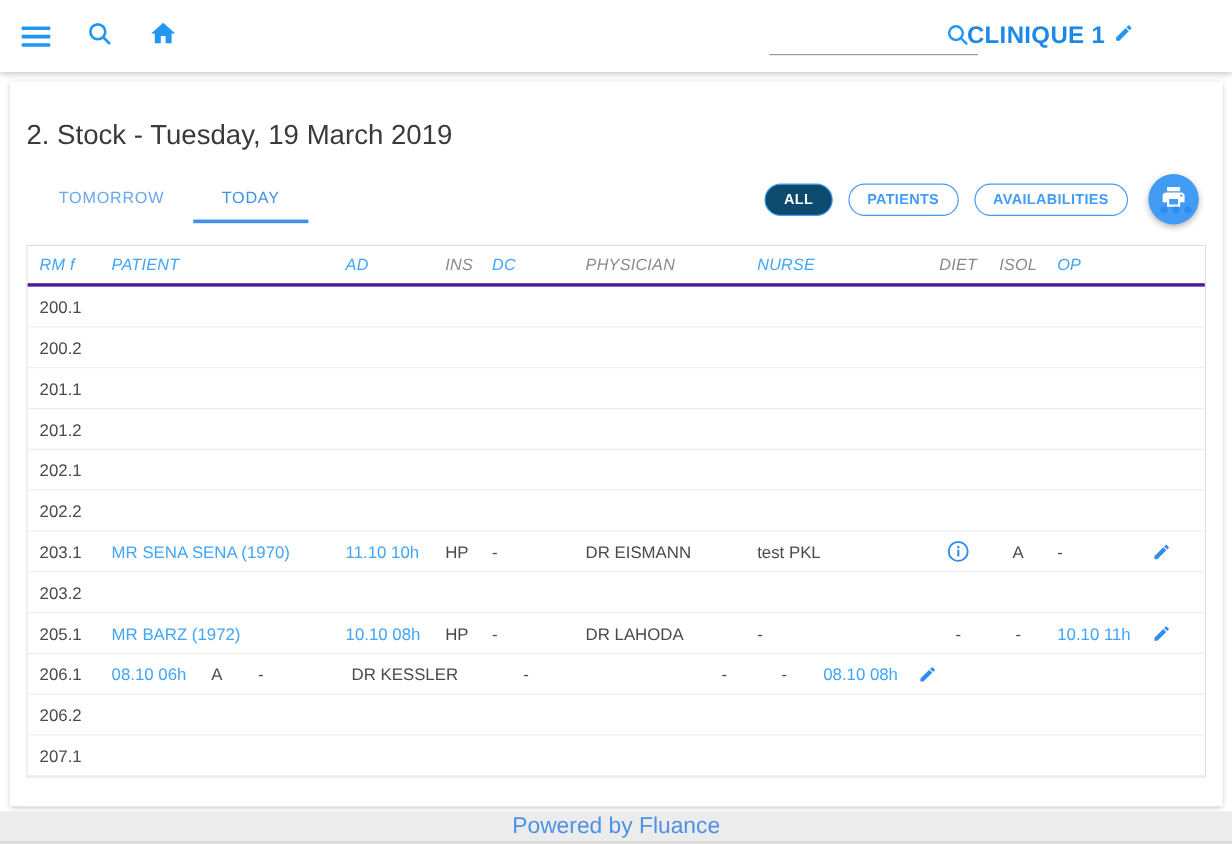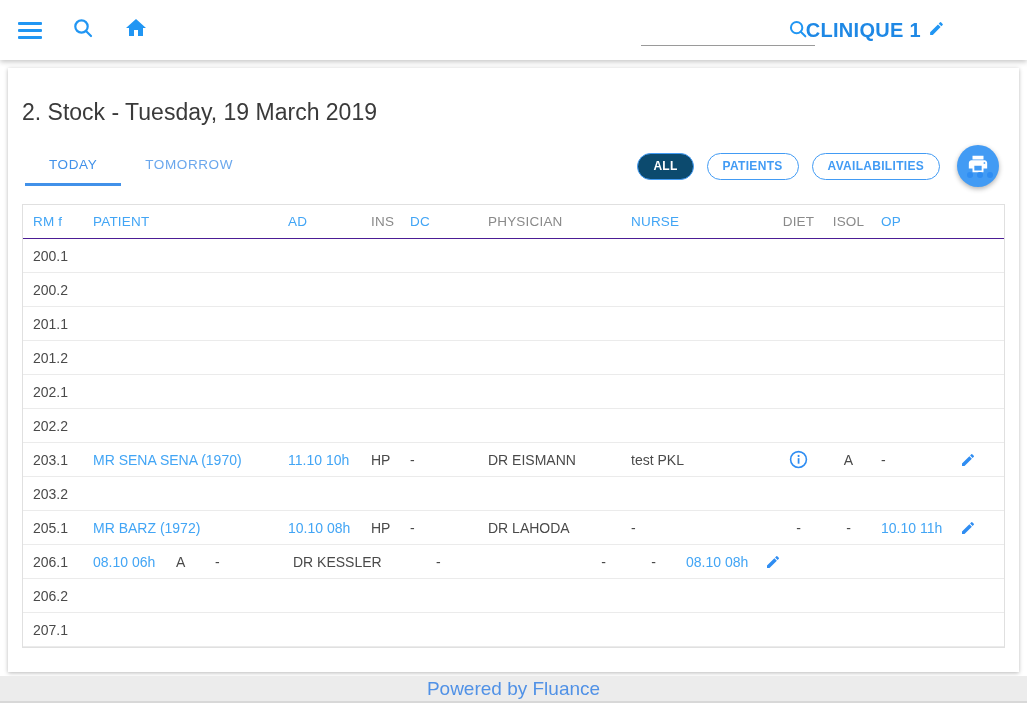--- a/index.html
+++ b/index.html
@@ -59,21 +59,21 @@
   }
   .chip.filled { background:#0c4a6e; color:#fff; border-color:#429bf4; }
   .fab {
     width:42px; height:42px; border-radius:50%; background:#429bf4;
     display:flex; align-items:center; justify-content:center; cursor:pointer;
     box-shadow:0 2px 5px rgba(0,0,0,.3); margin-left:4px;
   }
   
   .table { margin:18px 14px 0 14px; width:983px; border:1px solid #e0e0e0; }
   .trow { display:flex; height:34px; align-items:center; border-bottom:1px solid #ebebeb; background:#fff; }
-  .trow.head { border-bottom:1px solid #4c1d95; }
+  .trow.head { border-bottom:3px solid #4c1d95;font-style:italic; }
   .cell {
     padding-left:10px; font-size:14px; color:#4a4a4a; white-space:nowrap;
     overflow:hidden; flex:none; display:flex; align-items:center; height:100%;
   }
   .cell.center { justify-content:center; padding-left:0; }
   .cell.blue { color:#42A5F5; }
   .th { font-size:13.5px; letter-spacing:.2px; color:#8a8a8a; }
   .th.blue { color:#42A5F5; }
   .link { cursor:pointer; }
   .pencil-btn, .info-btn { cursor:pointer; display:flex; align-items:center; justify-content:center; }
@@ -137,22 +137,22 @@
 <main class="card">
   <h1 class="page-title">2. Stock - Tuesday, 19 March 2019</h1>
   <div class="more-btn">
     <i></i>
       <i></i>
       <i></i>
   </div>
 
   <div class="tabs-row">
     <nav class="tabs">
+        <div class="tab">TOMORROW</div>
         <div class="tab active">TODAY</div>
-        <div class="tab">TOMORROW</div>
       </nav>
     <div class="filters">
 
       <div class="chip filled">ALL</div>
         <div class="chip">PATIENTS</div>
         <div class="chip">AVAILABILITIES</div>
         <div class="fab">
         <span>
           <svg width="22" height="22" viewBox="0 0 24 24" fill="#ffffff">
               <path d="M19 8H5c-1.66 0-3 1.34-3 3v6h4v4h12v-4h4v-6c0-1.66-1.34-3-3-3zm-3 11H8v-5h8v5zm3-7c-.55 0-1-.45-1-1s.45-1 1-1 1 .45 1 1-.45 1-1 1zm-1-9H6v4h12V3z"></path>

